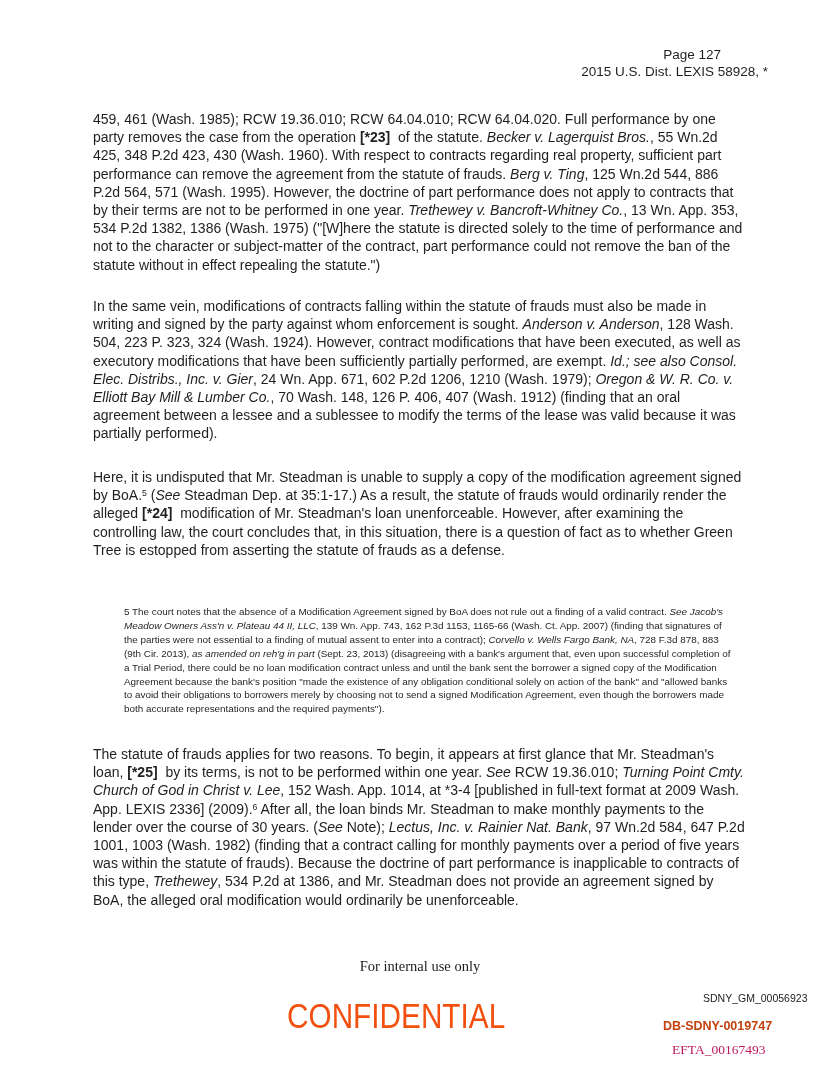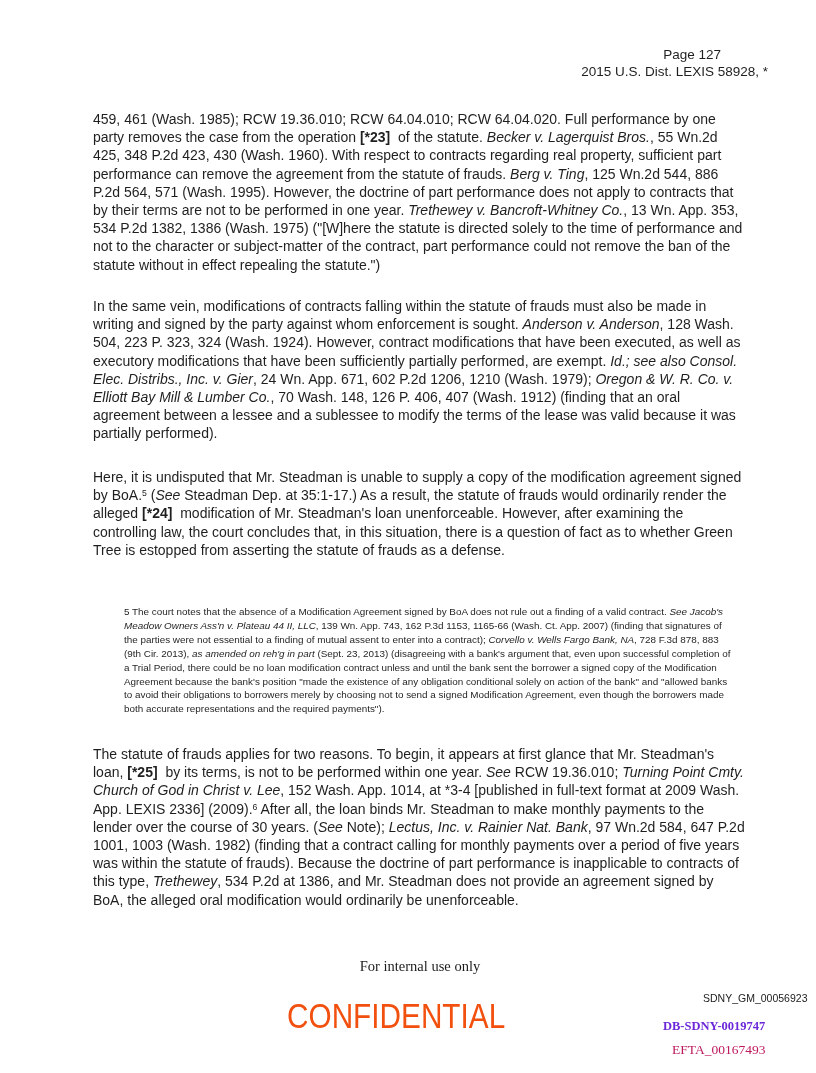--- a/index.html
+++ b/index.html
@@ -93,22 +93,21 @@
     transform-origin: left top;
     white-space: nowrap;
     z-index: 5;
   }
   .bates-mid {
     position: absolute;
     top: 1019px;
     left: 663px;
     font-size: 12.5px;
     font-weight: bold;
-    color: #6d28d9;
-    font-family: Liberation Serif, serif;
+    color: #c2410c;
   }
   .bates-bottom {
     position: absolute;
     top: 1042px;
     left: 672px;
     font-family: "Liberation Serif", serif;
     font-size: 13.5px;
     color: #be185d;
   }
 </style>

